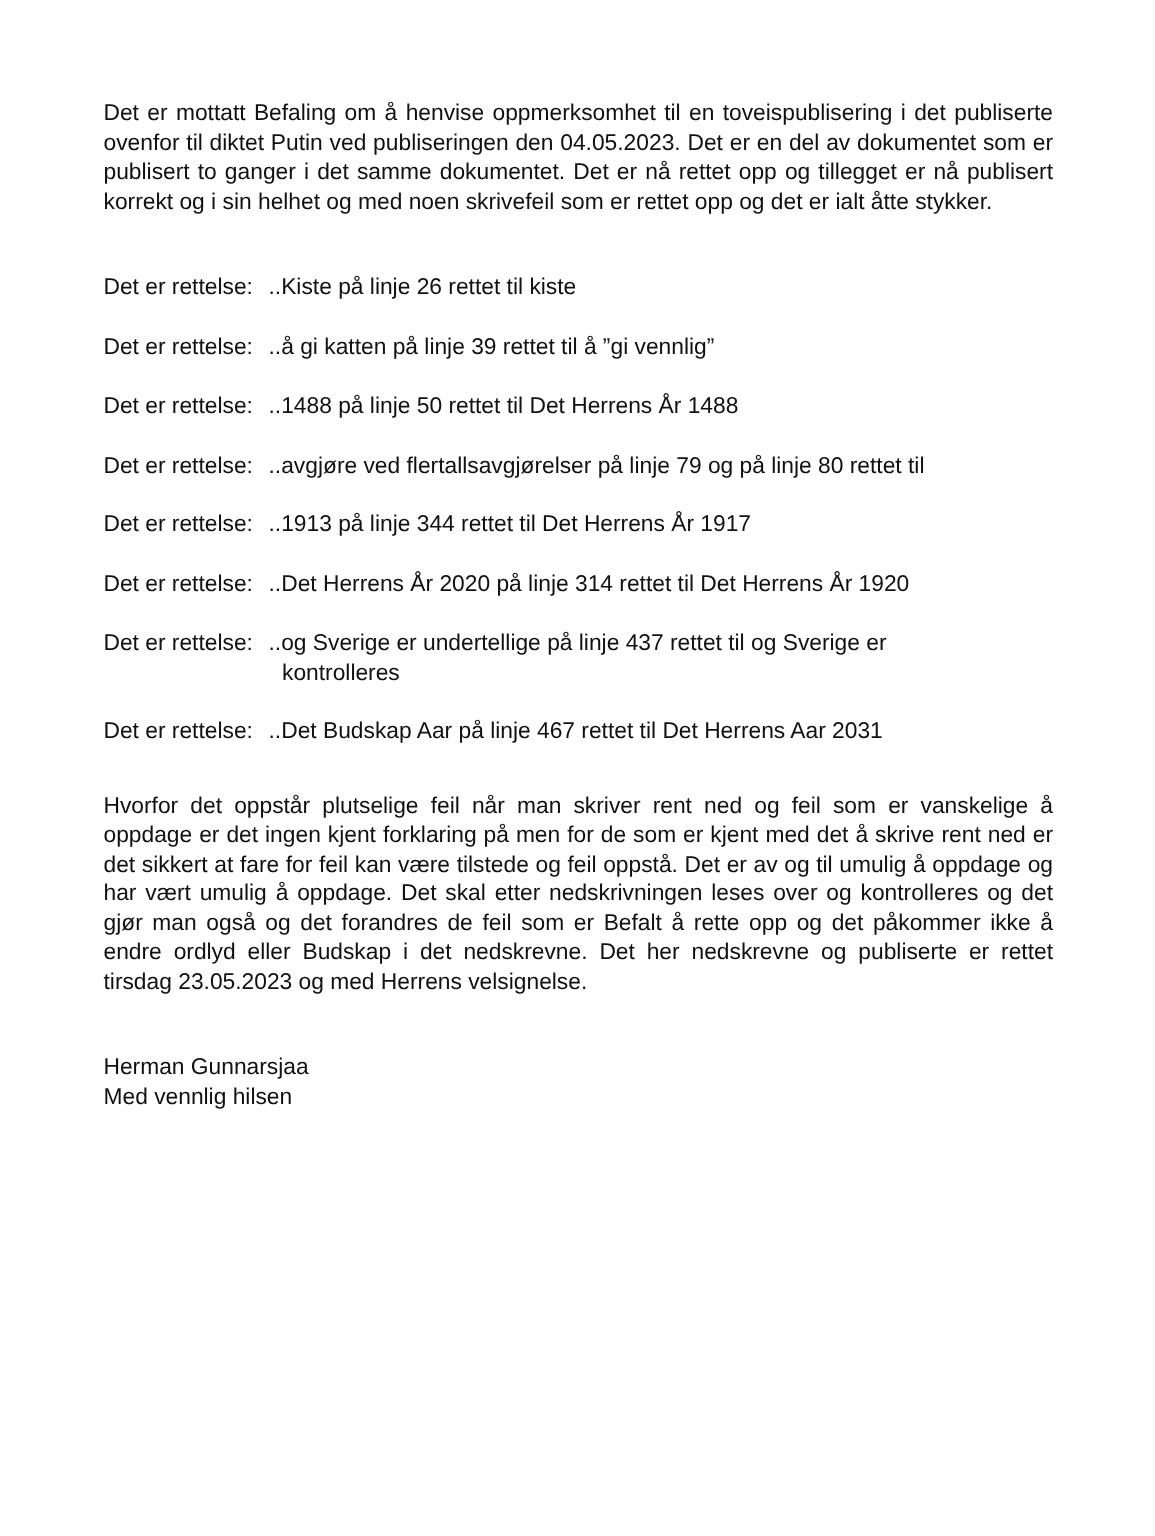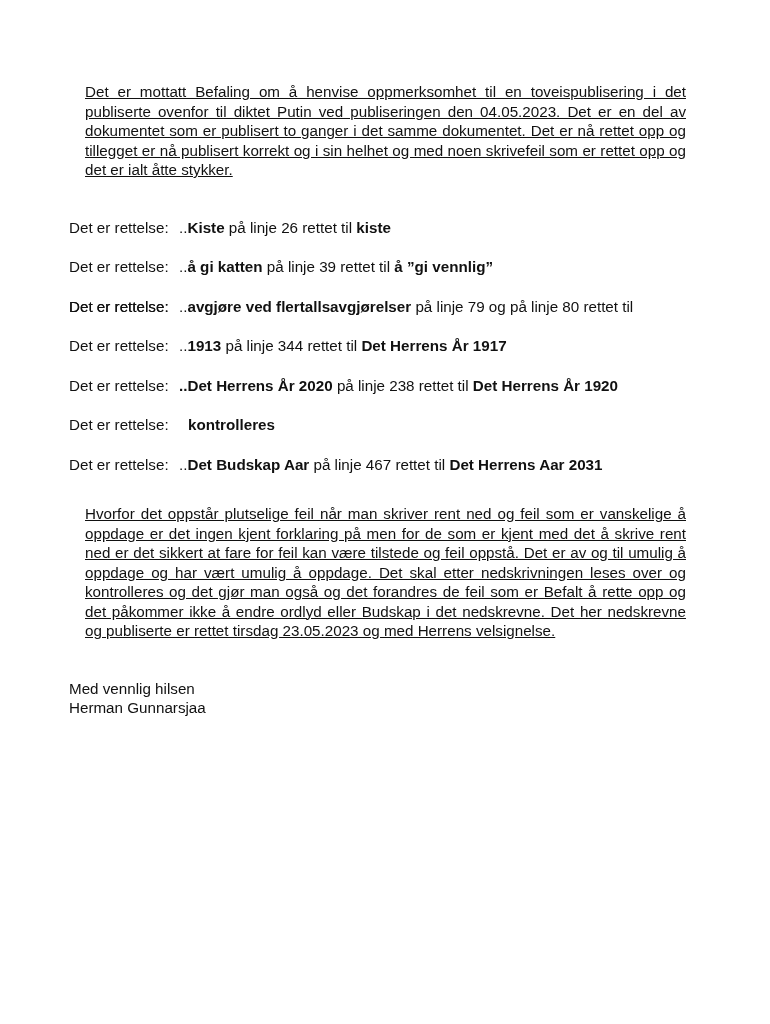--- a/index.html
+++ b/index.html
@@ -2,27 +2,27 @@
 <html><head>
 <meta charset="utf-8">
 <style>
   html, body { margin: 0; padding: 0; background: #ffffff; }
   body {
     width: 770px; height: 1024px; position: relative; overflow: hidden;
     font-family: "Liberation Sans", sans-serif; color: #111111;
     font-size: 15.2px; line-height: 19.5px;
   }
   .page { position: absolute; left: 69px; top: 66px; width: 633px; }
-  .para { text-align: justify; margin: 16px; text-decoration: underline; }
+  .para { text-align: justify; margin: 0; }
   .para-intro { margin-bottom: 38px; }
   .corr { position: relative; padding-left: 110px; margin: 0 0 20px 0; }
   .corr .lbl { position: absolute; left: 0; top: 0; white-space: nowrap; text-align: right; }
   .corr .body { display: block; }
   .corr .cont { display: block; padding-left: 9px; }
-  b { font-weight: bold; }
+  b { font-weight: normal; }
   .para-outro { margin-top: 30px; }
   .sign { margin-top: 38px; }
   .sign div { white-space: nowrap; }
 </style>
 </head>
 <body>
 
 <div class="page">
   <p class="para para-intro">Det er mottatt Befaling om å henvise oppmerksomhet til en toveispublisering i det publiserte ovenfor til diktet Putin ved publiseringen den 04.05.2023. Det er en del av dokumentet som er publisert to ganger i det samme dokumentet. Det er nå rettet opp og tillegget er nå publisert korrekt og i sin helhet og med noen skrivefeil som er rettet opp og det er ialt åtte stykker.</p>
 
@@ -30,42 +30,44 @@
     <div class="corr">
       <span class="lbl">Det er rettelse:</span>
       <span class="body"><span>..</span><b>Kiste</b><span> på linje 26 rettet til </span><b>kiste</b></span>
     </div>
     <div class="corr">
       <span class="lbl">Det er rettelse:</span>
       <span class="body"><span>..</span><b>å gi katten</b><span> på linje 39 rettet til </span><b>å ”gi vennlig”</b></span>
     </div>
     <div class="corr">
       <span class="lbl">Det er rettelse:</span>
+      <span class="body"><span>..</span><b>1488</b><span> på linje 50 rettet til </span><b>Det Herrens År 1488</b></span>
     </div>
     <div class="corr">
       <span class="lbl">Det er rettelse:</span>
       <span class="body"><span>..</span><b>avgjøre ved flertallsavgjørelser</b><span> på linje 79 og på linje 80 rettet til</span></span>
     </div>
     <div class="corr">
       <span class="lbl">Det er rettelse:</span>
       <span class="body"><span>..</span><b>1913</b><span> på linje 344 rettet til </span><b>Det Herrens År 1917</b></span>
     </div>
     <div class="corr">
       <span class="lbl">Det er rettelse:</span>
-      <span class="body"><b>..</b><b>Det Herrens År 2020</b><span> på linje 238 rettet til </span><b>Det Herrens År 1920</b></span>
+      <span class="body"><b>..</b><b>Det Herrens År 2020</b><span> på linje 314 rettet til </span><b>Det Herrens År 1920</b></span>
     </div>
     <div class="corr">
       <span class="lbl">Det er rettelse:</span>
+      <span class="body"><span>..</span><b>og Sverige er undertellige</b><span> på linje 437 rettet til </span><b>og Sverige er</b></span>
       <b class="cont">kontrolleres</b>
     </div>
     <div class="corr">
       <span class="lbl">Det er rettelse:</span>
       <span class="body"><span>..</span><b>Det Budskap Aar</b><span> på linje 467 rettet til </span><b>Det Herrens Aar 2031</b></span>
     </div>
   </div>
 
   <p class="para para-outro">Hvorfor det oppstår plutselige feil når man skriver rent ned og feil som er vanskelige å oppdage er det ingen kjent forklaring på men for de som er kjent med det å skrive rent ned er det sikkert at fare for feil kan være tilstede og feil oppstå. Det er av og til umulig å oppdage og har vært umulig å oppdage. Det skal etter nedskrivningen leses over og kontrolleres og det gjør man også og det forandres de feil som er Befalt å rette opp og det påkommer ikke å endre ordlyd eller Budskap i det nedskrevne. Det her nedskrevne og publiserte er rettet tirsdag 23.05.2023 og med Herrens velsignelse.</p>
 
   <div class="sign">
+    <div>Herman Gunnarsjaa</div>
     <div>Med vennlig hilsen</div>
-    <div>Herman Gunnarsjaa</div>
   </div>
 </div>
 
 </body></html>

